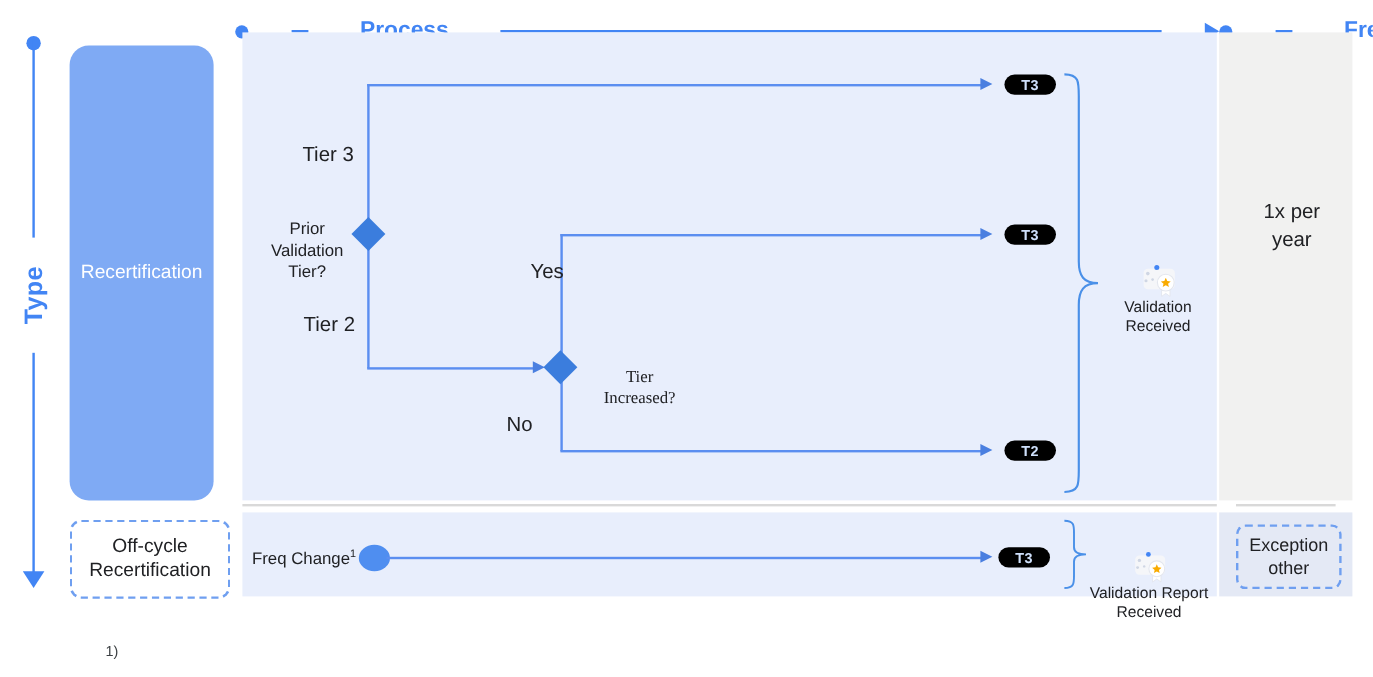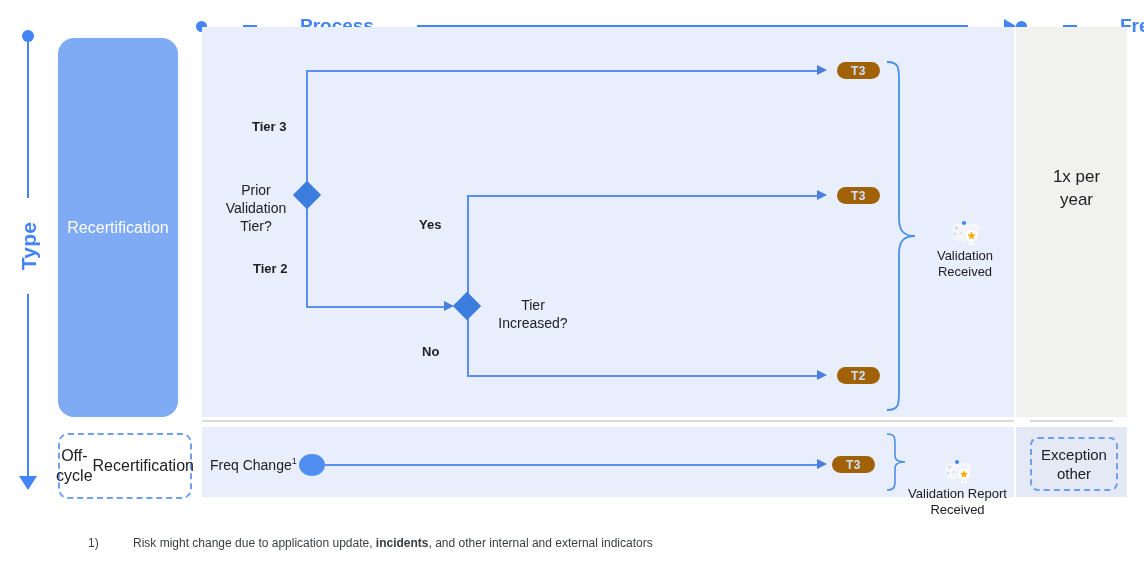--- a/index.html
+++ b/index.html
@@ -40,43 +40,43 @@
   #divider-process{left:202px;top:420px;width:812px;height:2px;background:#d9d9d9;}
   #divider-freq{left:1030px;top:420px;width:83px;height:2px;background:#d9d9d9;}
 
   
   #recert-box{
       left:58px;top:38px;width:120px;height:379px;border-radius:16px;background:#7faaf4;
       display:flex;align-items:center;justify-content:center;color:#ffffff;font-size:16px;
   }
   #offcycle-box{
       left:58px;top:433px;width:130px;height:62px;border-radius:10px;background:#ffffff;
-      border:2px dashed #6f9ff0;display:flex;flex-direction:row;align-items:center;justify-content:center;
+      border:2px dashed #6f9ff0;display:flex;flex-direction:column;align-items:center;justify-content:center;
       font-size:16px;line-height:20px;text-align:center;color:#202124;
   }
 
   
   .conn{background:#5b8ef0;position:absolute;}
   .h{height:1.6px;}
   .v{width:1.6px;}
   .arrowR{position:absolute;width:0;height:0;
       border-top:5.5px solid transparent;border-bottom:5.5px solid transparent;border-left:10px solid #4a7fe0;}
 
   
   .diamond{position:absolute;width:20px;height:20px;background:#3b7ddd;transform:rotate(45deg);}
 
   
   .tier-badge{
-      position:absolute;height:17px;width:43px;border-radius:9px;background:#a16207;
+      position:absolute;height:17px;width:43px;border-radius:9px;background:#000000;
       color:#cfe0fb;font-size:12px;font-weight:700;display:flex;align-items:center;justify-content:center;
       letter-spacing:.5px;
   }
 
   
-  .flow-label{position:absolute;font-size:13px;font-weight:700;color:#202124;white-space:nowrap;}
+  .flow-label{position:absolute;font-size:17px;font-weight:400;color:#202124;white-space:nowrap;}
   .node-label{position:absolute;font-size:14px;line-height:18px;color:#202124;text-align:center;}
 
   
   .outcome{position:absolute;display:flex;flex-direction:column;align-items:center;}
   .outcome .cap{font-size:13px;line-height:16px;text-align:center;color:#202124;white-space:nowrap;}
 
   
   #freq-main-text{
       left:1016px;top:165px;width:121px;text-align:center;font-size:17px;line-height:23px;font-weight:500;color:#202124;
   }
@@ -156,26 +156,26 @@
 
 <div class="node-label" style="left:218px;top:171px;width:76px;margin-top:10px;">
   <div>Prior</div>
   <div>Validation</div>
   <div>Tier?</div>
 </div>
 
 <div class="flow-label" style="left:252px;top:119px;">Tier 3</div>
 <div class="flow-label" style="left:253px;top:261px;text-align:right;">Tier 2</div>
 
-<div class="node-label" style="left:478px;top:296px;width:110px;">
+<div class="node-label" style="left:478px;top:306px;width:110px;font-family:Liberation Serif, serif;">
   <div>Tier</div>
   <div>Increased?</div>
 </div>
 
-<div class="flow-label" style="left:419px;top:217px;">Yes</div>
+<div class="flow-label" style="left:442px;top:217px;">Yes</div>
 <div class="flow-label" style="left:422px;top:344px;">No</div>
 
 <div class="tier-badge" style="left:837px;top:62px;">T3</div>
 <div class="tier-badge" style="left:837px;top:187px;">T3</div>
 <div class="tier-badge" style="left:837px;top:367px;">T2</div>
 
 <svg class="abs" style="left:885px;top:60px;" width="34" height="352">
   <path d="M 2 2 C 14 2, 14 8, 14 20 L 14 158 C 14 170, 18 176, 30 176 C 18 176, 14 182, 14 194 L 14 332 C 14 344, 14 350, 2 350" fill="none" stroke="#4a90e8" stroke-width="1.8"></path>
 </svg>
 
@@ -226,14 +226,13 @@
   <div class="cap">Received</div>
 </div>
 
 <div class="abs" id="freq-off-box">
   <span>Exception</span>
   <span>other</span>
 </div>
 
 <div class="abs" id="footnote">
   <span class="mark">1)</span>
-  <span class="body"><span>Risk might change due to application update, </span><b>incidents</b><span>, and other internal and external indicators</span></span>
 </div>
 
 </body></html>

